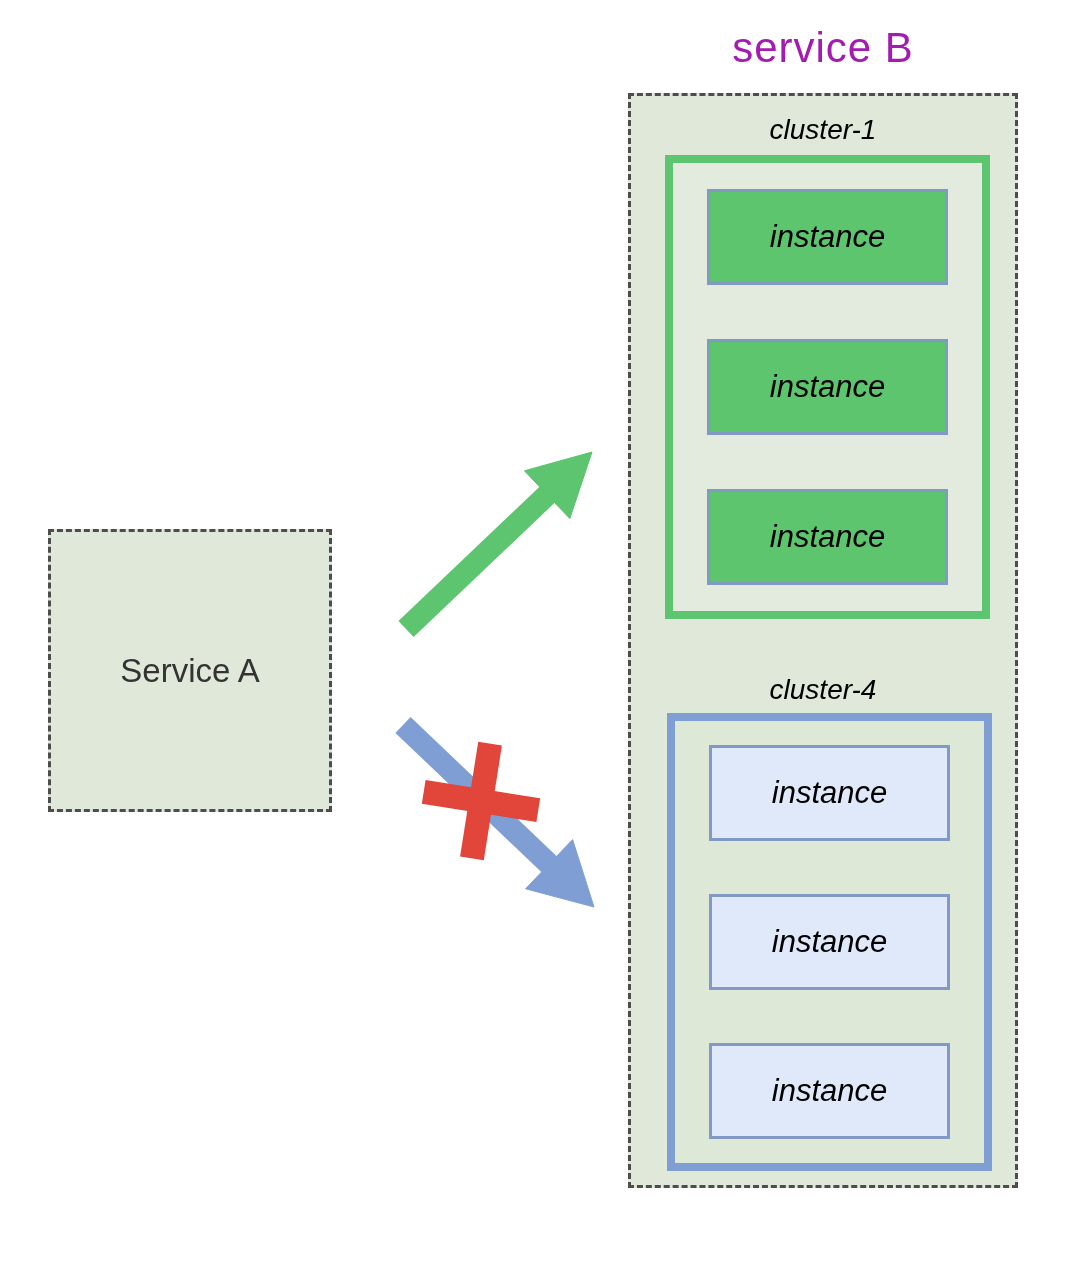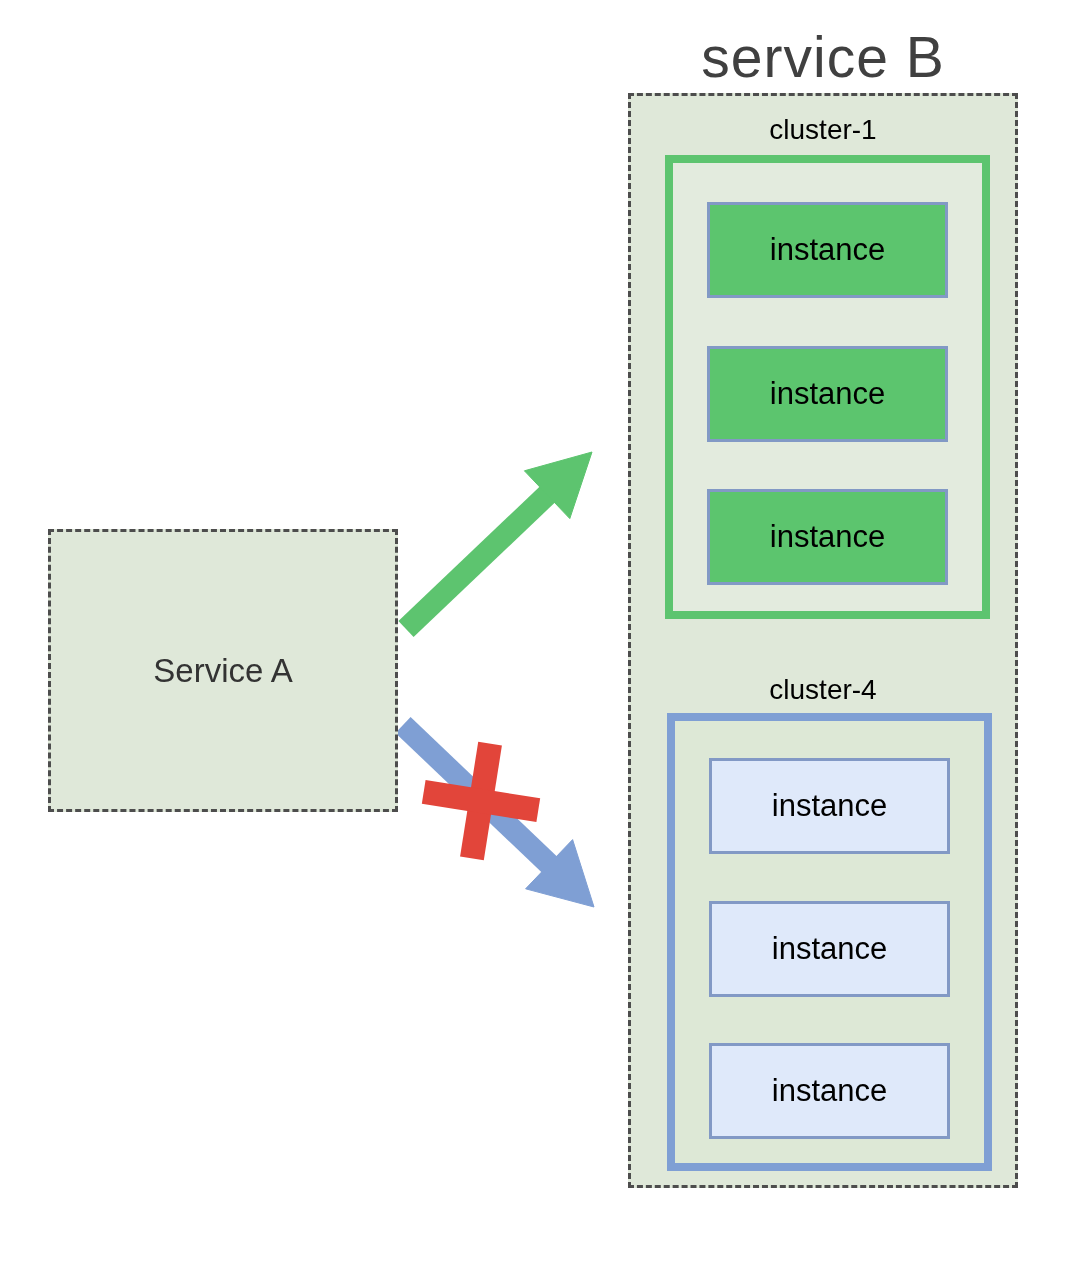--- a/index.html
+++ b/index.html
@@ -27,34 +27,35 @@
     background: #ffffff;
     overflow: hidden;
   }
 
   .diagram-title {
     position: absolute;
     left: 628px;
     top: 24px;
     width: 390px;
     text-align: center;
-    font-size: 57px;
+    font-size: 42px;
     font-weight: 400;
-    color: #404040;
+    color: #a21caf;
     letter-spacing: 1px;
   }
 
   .service-b-container {
     position: absolute;
     left: 628px;
     top: 93px;
     width: 390px;
     height: 1095px;
     background: var(--container-bg);
     border: 3px dashed var(--dash-border);
+    font-style: italic;
   }
 
   .cluster-label {
     position: absolute;
     left: 0;
     width: 100%;
     text-align: center;
     font-size: 28px;
     color: #000000;
   }
@@ -88,30 +89,29 @@
 
   .instance {
     width: 241px;
     height: 96px;
     display: flex;
     align-items: center;
     justify-content: center;
     font-size: 31px;
     color: #000000;
     border: 3px solid var(--instance-border);
-    margin-top: 13px;
   }
   .instance-green { background: var(--instance-green-bg); }
   .instance-blue  { background: var(--instance-blue-bg); }
 
   .service-a-box {
     position: absolute;
     left: 48px;
     top: 529px;
-    width: 350px;
+    width: 284px;
     height: 283px;
     background: var(--container-bg);
     border: 3px dashed var(--dash-border);
     display: flex;
     align-items: center;
     justify-content: center;
     font-size: 33px;
     color: var(--text-dark);
   }
 

